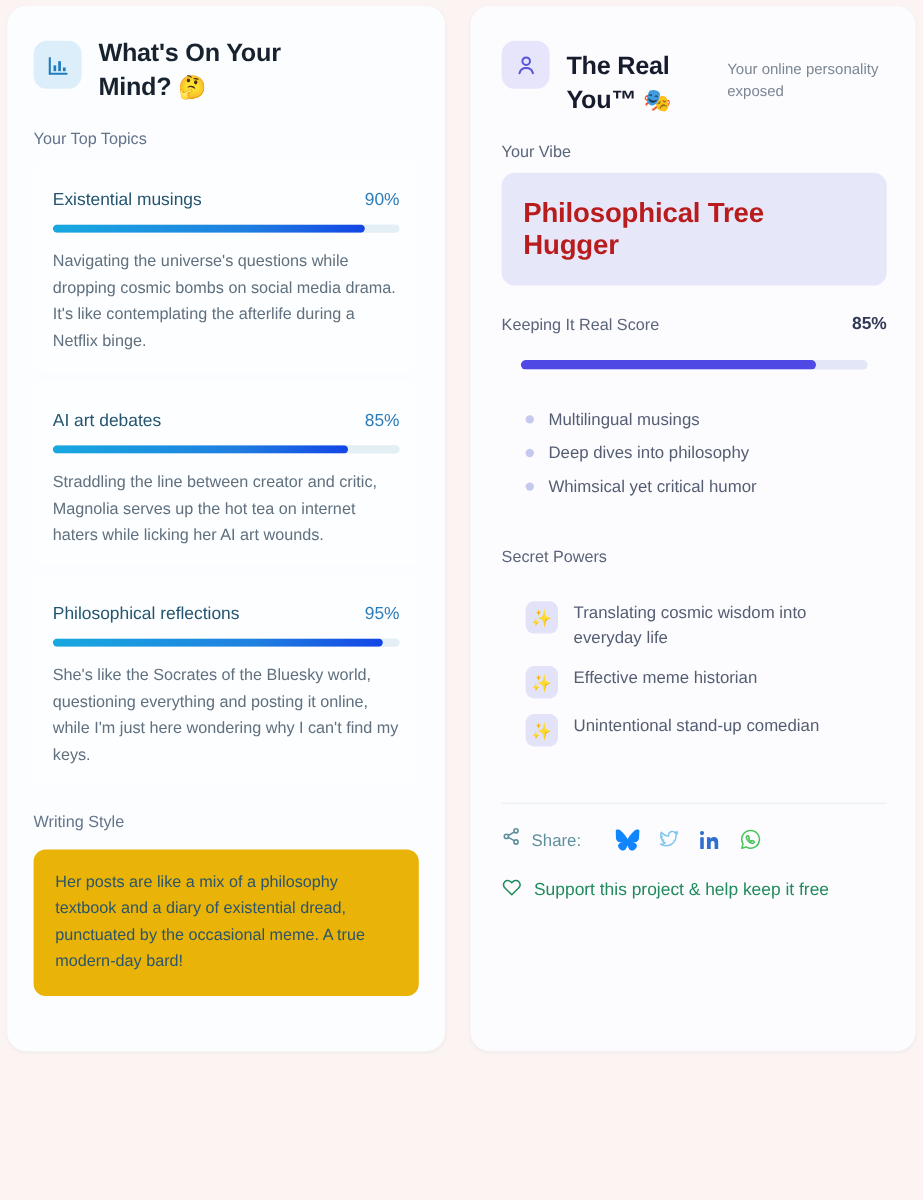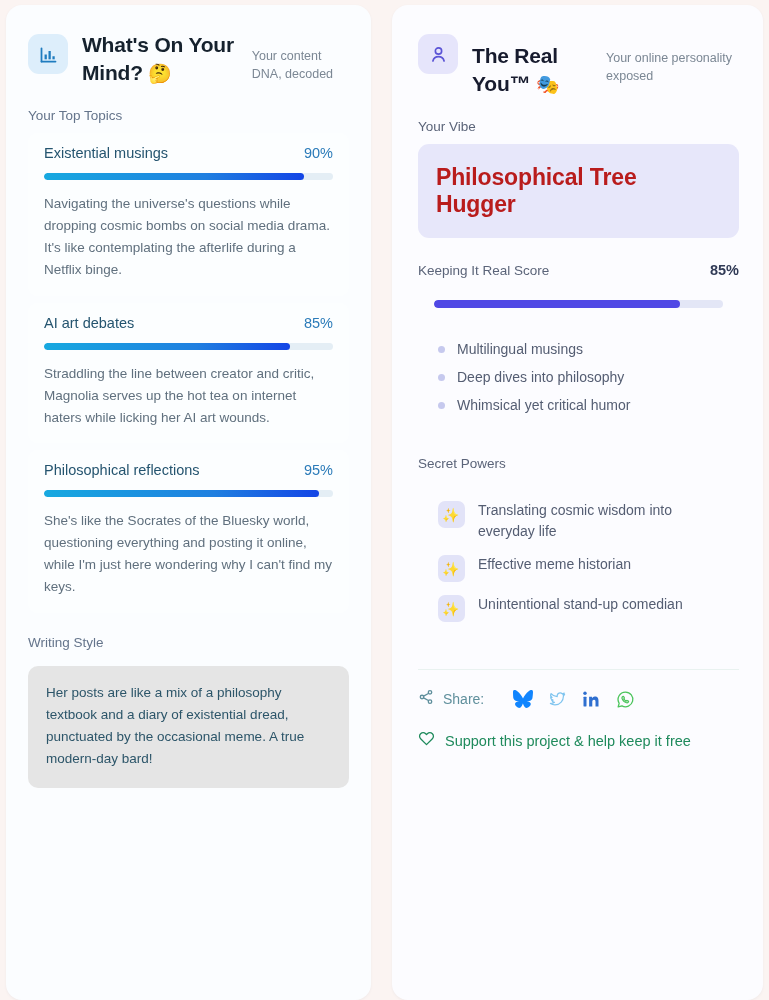--- a/index.html
+++ b/index.html
@@ -11,21 +11,21 @@
 
   body {
     background: #fbf4f2;
     font-family: "Liberation Sans", sans-serif;
     -webkit-font-smoothing: antialiased;
     overflow: hidden;
   }
 
   .page {
     width: 769px;
-    height: 1000px;
+    height: 876px;
     display: flex;
     gap: 21px;
     padding: 5px 6px 0 6px;
   }
 
   .card {
     background: #fbfdff;
     border-radius: 16px;
     box-shadow: 0 1px 3px rgba(30, 50, 90, 0.05);
     flex: 1 1 0;
@@ -93,20 +93,21 @@
   .topic-head {
     display: flex;
     align-items: baseline;
     justify-content: space-between;
     margin-bottom: 12px;
   }
   .topic-name {
     font-size: 14.5px;
     color: #24546f;
     font-weight: normal;
+    margin-top: 14px;
   }
   .topic-pct {
     font-size: 14.5px;
     color: #2b7bb9;
     font-weight: normal;
     text-align: right;
   }
   .bar-track {
     height: 7px;
     background: #e4eef5;
@@ -120,21 +121,21 @@
   }
   .topic-desc {
     font-size: 13.5px;
     line-height: 1.62;
     color: #60707e;
     margin-top: 13px;
   }
 
   
   .style-box {
-    background: #e5e5e5;
+    background: #eab308;
     border-radius: 10px;
     padding: 16px 18px 18px 18px;
     margin-top: 16px;
   }
   .style-text {
     font-size: 13.5px;
     line-height: 1.63;
     color: #2c5569;
   }
 
@@ -268,21 +269,20 @@
       <div class="icon-tile blue">
         <svg width="21" height="21" viewBox="0 0 24 24" fill="none" stroke="#1f7cbf" stroke-width="2" stroke-linecap="round" stroke-linejoin="round">
           <path d="M4 20V5"></path>
             <path d="M4 20h16"></path>
           <rect x="7.5" y="12" width="2.6" height="5.5" fill="#1f7cbf" stroke="none"></rect>
           <rect x="12" y="8" width="2.6" height="9.5" fill="#1f7cbf" stroke="none"></rect>
           <rect x="16.5" y="14" width="2.6" height="3.5" fill="#1f7cbf" stroke="none"></rect>
         </svg>
       </div>
       <div class="head-title"><span>What's On Your Mind?</span> <span class="head-emoji">🤔</span></div>
-      <div class="head-sub">Your content DNA, decoded</div>
     </div>
 
     <div class="section-label">Your Top Topics</div>
 
     <div>
 
       <div class="topic">
         <div class="topic-head">
           <span class="topic-name">Existential musings</span>
           <span class="topic-pct">90%</span>

